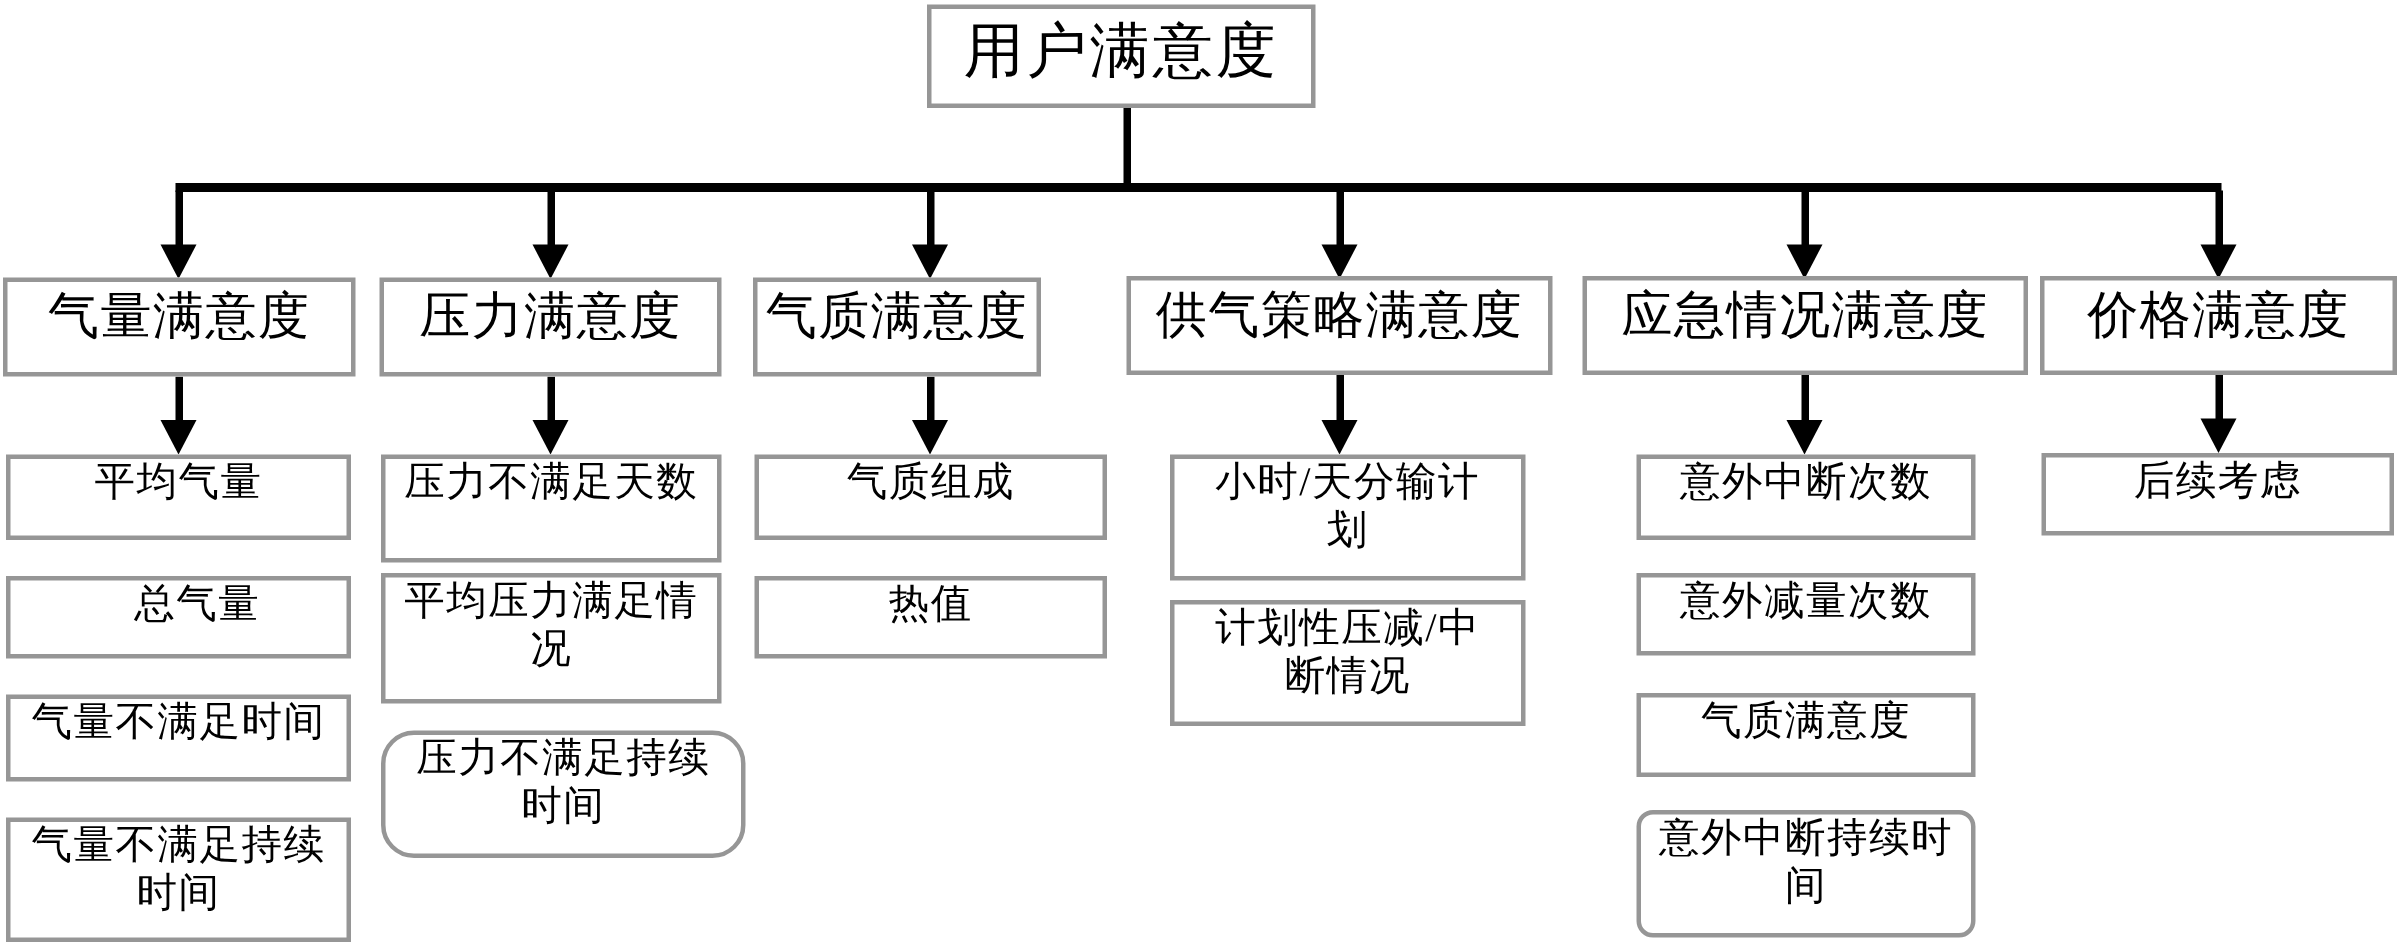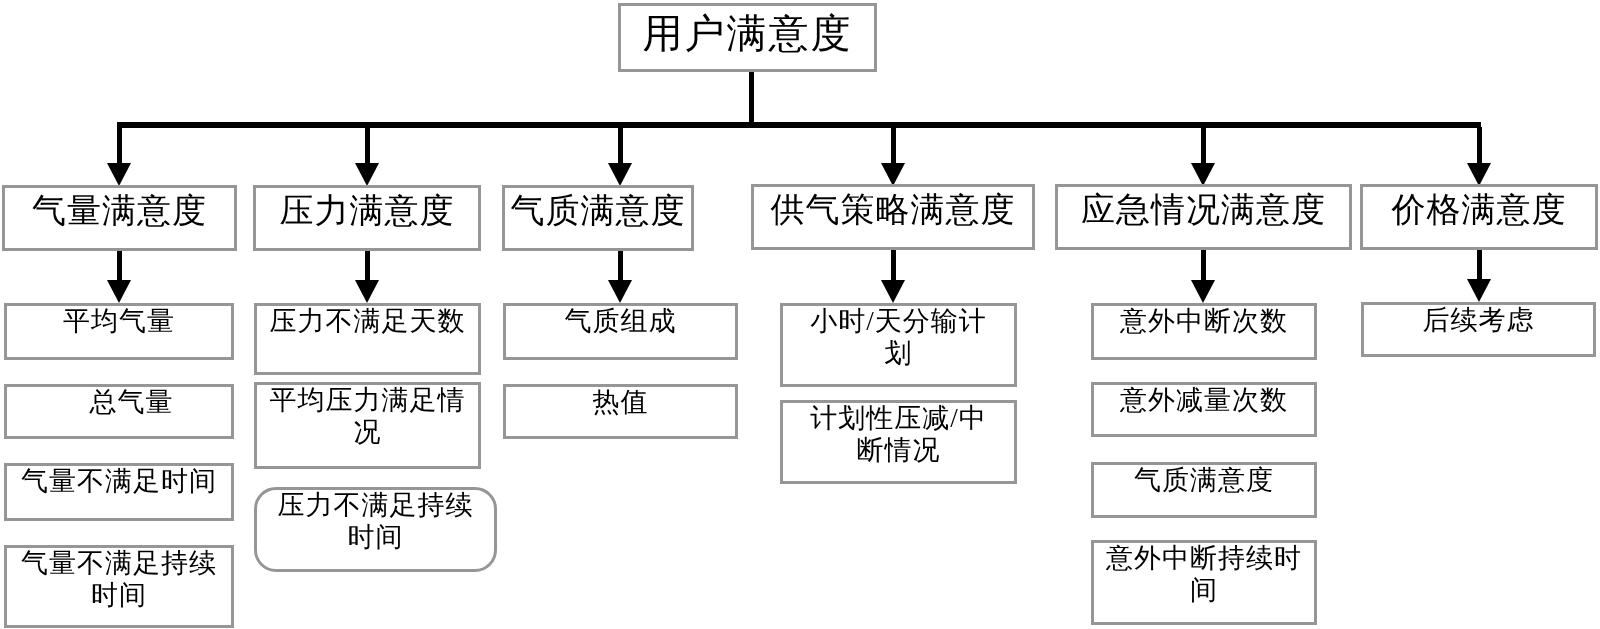--- a/index.html
+++ b/index.html
@@ -144,21 +144,21 @@
 
   <div class="box child-box" style="left:1091px; top:382px; width:226px; height:55px;">
     <span>意外减量次数</span>
   </div>
   <div class="box child-box" style="left:1091px; top:303px; width:226px; height:57px;">
     <span>意外中断次数</span>
   </div>
   <div class="box child-box" style="left:1091px; top:462px; width:226px; height:56px;">
     <span>气质满意度</span>
   </div>
-  <div class="box child-box" style="left:1091px; top:540px; width:226px; height:85px;">
+  <div class="box child-box" style="left:1091px; top:540px; width:226px; height:85px;border-radius:11px;">
     <span>意外中断持续时
 间</span>
   </div>
 
   <div class="box child-box" style="left:1361px; top:302px; width:235px; height:55px;">
     <span>后续考虑</span>
   </div>
 
 </div>
 

